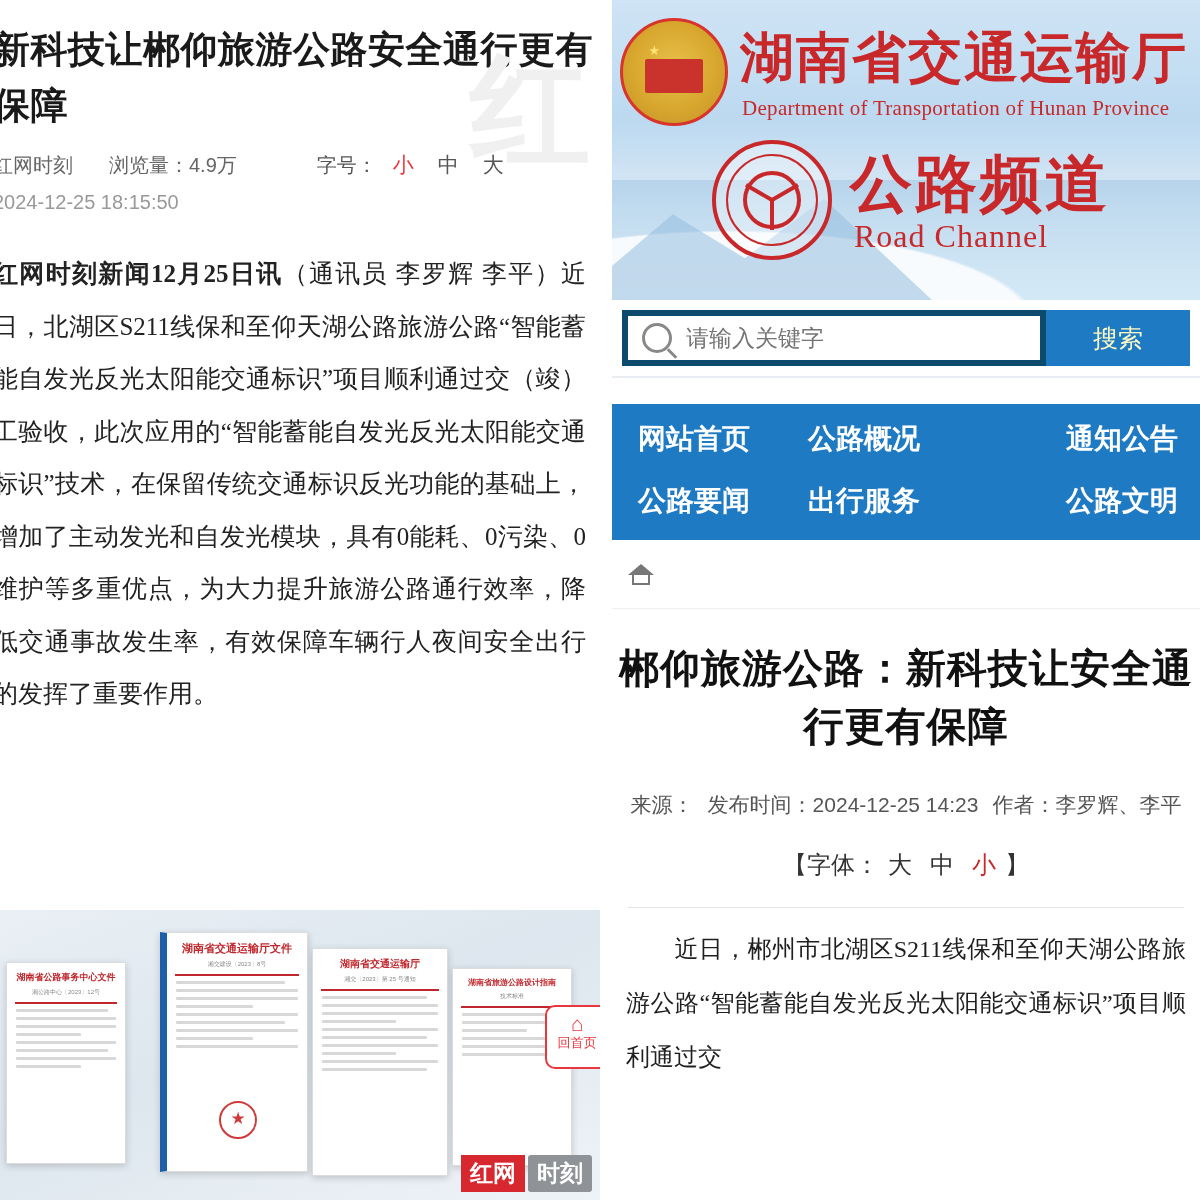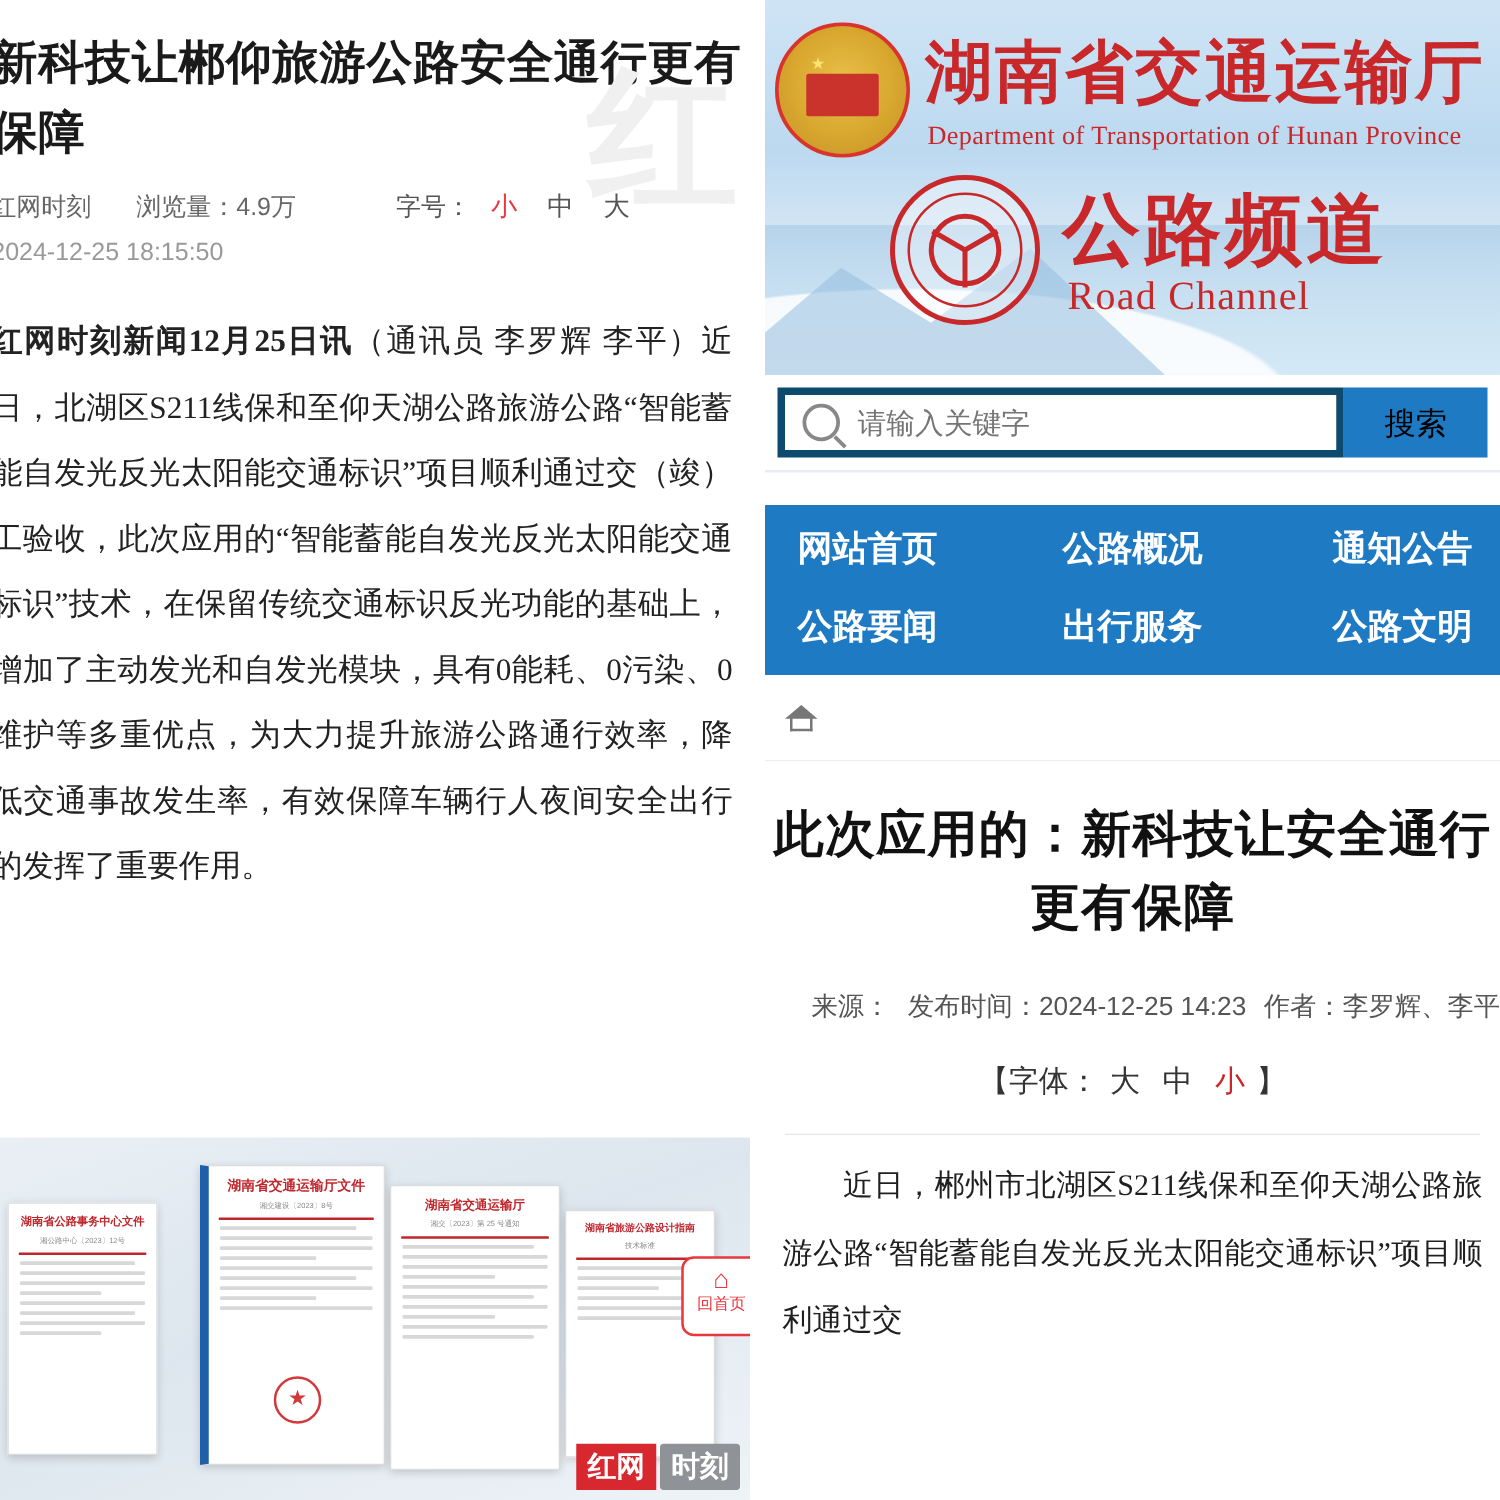--- a/index.html
+++ b/index.html
@@ -329,42 +329,42 @@
   .search-input {
     border: none;
     outline: none;
     font-size: 23px;
     color: #9aa0a6;
     width: 100%;
     background: transparent;
     font-family: "Liberation Sans", sans-serif;
   }
   .search-btn {
-    width: 115px;
+    width: 144px;
     height: 56px;
     background: #1f7ac4;
-    color: #000000;
+    color: #fef9c3;
     font-size: 25px;
     border: none;
     cursor: pointer;
     font-family: "Liberation Sans", sans-serif;
   }
   .nav-grid {
     background: #1f7ac4;
     margin-top: 26px;
     padding: 16px 0 20px 0;
     display: grid;
     grid-template-columns: 1fr 1fr 1fr;
     row-gap: 24px;
   }
   .nav-item {
     color: #ffffff;
     font-size: 28px;
     font-weight: bold;
-    text-align: center;
+    text-align: left;
     font-family: "Liberation Sans", sans-serif;
   }
   .nav-item.c1 { text-align: left; padding-left: 26px; }
   .nav-item.c3 { text-align: right; padding-right: 22px; }
   .crumb {
     display: flex;
     align-items: center;
     height: 68px;
     padding-left: 16px;
     font-size: 23px;
@@ -396,21 +396,21 @@
   .news-title {
     font-size: 40px;
     font-weight: bold;
     color: #111;
     text-align: center;
     line-height: 1.45;
     padding: 30px 6px 0 6px;
     letter-spacing: 1px;
   }
   .news-meta {
-    text-align: right;
+    text-align: center;
     font-size: 21px;
     color: #555;
     padding-top: 36px;
   }
   .news-meta .gap { display: inline-block; width: 14px; }
   .news-font {
     text-align: center;
     font-size: 24px;
     color: #333;
     padding-top: 30px;
@@ -567,21 +567,21 @@
       <div class="nav-item c3">通知公告</div>
       <div class="nav-item c1">公路要闻</div>
       <div class="nav-item c2">出行服务</div>
       <div class="nav-item c3">公路文明</div>
     </div>
 
     <div class="crumb">
       <span class="home-icon"></span>
     </div>
 
-    <div class="news-title">此次应用的：新科技让安全通行更有保障</div>
+    <div class="news-title">郴仰旅游公路：新科技让安全通行更有保障</div>
 
     <div class="news-meta">
       <span>来源：</span><span class="gap"></span><span>发布时间：</span><span>2024-12-25 14:23</span><span class="gap"></span><span>作者：</span><span>李罗辉、李平</span>
     </div>
 
     <div class="news-font">
       <span>【字体：</span><span class="opt">大</span><span class="opt">中</span><span class="opt active">小</span><span>】</span>
     </div>
 
     <div class="news-rule"></div>

